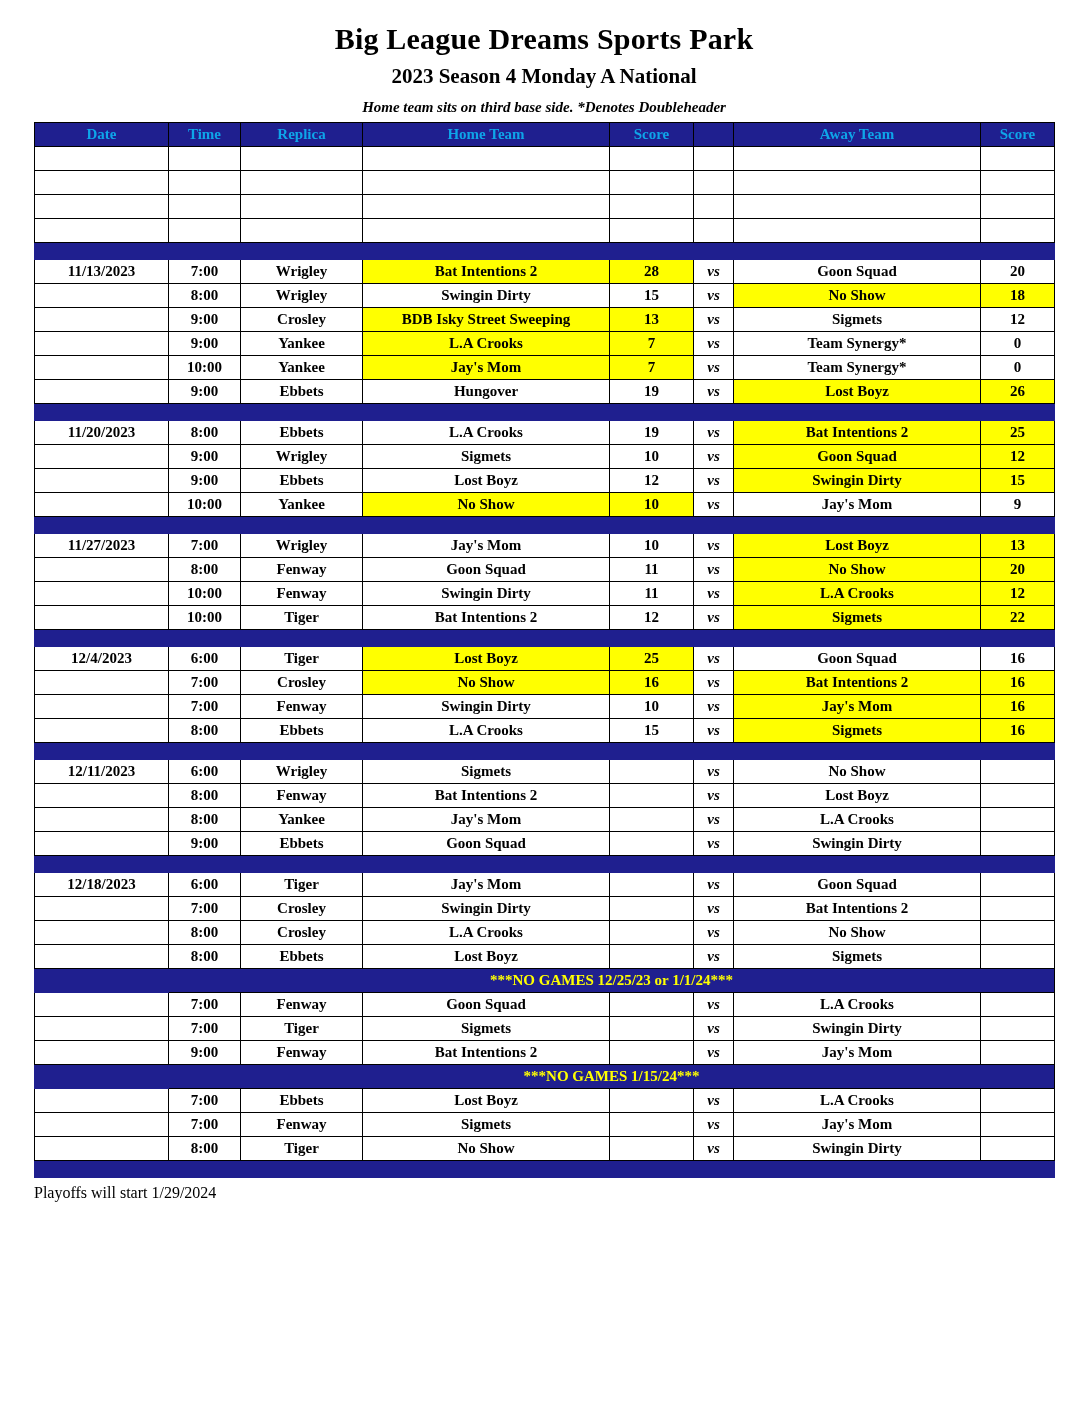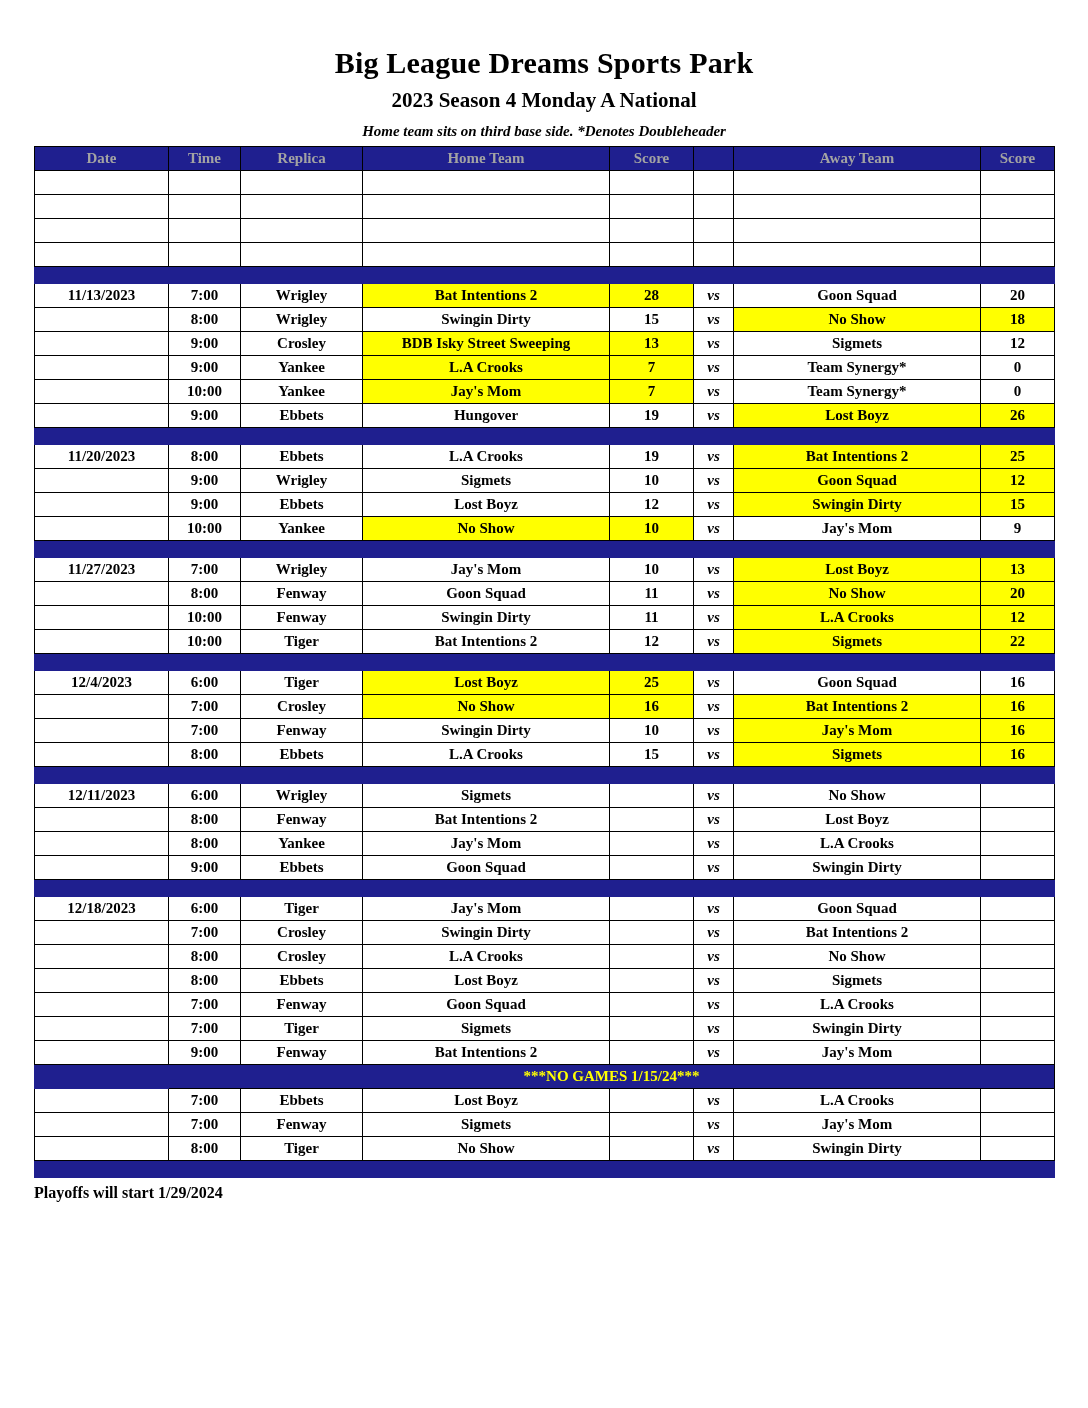--- a/index.html
+++ b/index.html
@@ -12,21 +12,21 @@
     height: 1408px;
     font-family: "Liberation Serif", serif;
     color: #000000;
     overflow: hidden;
   }
   .page {
     width: 1088px;
     height: 1408px;
     position: relative;
     box-sizing: border-box;
-    padding: 36px 34px 0 34px;
+    padding: 12px 34px 0 34px;
   }
   .title {
     text-align: center;
     font-size: 30px;
     font-weight: bold;
     letter-spacing: .2px;
     margin: 10px 0 0 0;
   }
   .subtitle {
     text-align: center;
@@ -53,21 +53,21 @@
     padding: 0 2px;
     font-size: 15px;
     font-weight: bold;
     text-align: center;
     vertical-align: middle;
     overflow: hidden;
     white-space: nowrap;
   }
   thead th {
     background: #1f1f8f;
-    color: #a3a3a3;
+    color: #0ea5e9;
     font-size: 16px;
     height: 25px;
   }
   col.c-date { width: 134px; }
   col.c-time { width: 72px; }
   col.c-replica { width: 122px; }
   col.c-home { width: 247px; }
   col.c-score1 { width: 84px; }
   col.c-vs { width: 40px; }
   col.c-away { width: 247px; }
@@ -86,21 +86,21 @@
     background: #1f1f8f;
     color: #ffff00;
     font-size: 16px;
     font-weight: bold;
     height: 25px;
   }
   .footer {
     width: 1020px;
     margin: 6px auto 0 auto;
     font-size: 16px;
-    font-weight: bold;
+    font-weight: normal;
     text-align: left;
   }
 </style>
 </head>
 <body>
 
 <div class="page">
 
   <div class="title">Big League Dreams Sports Park</div>
   <div class="subtitle">2023 Season 4 Monday A National</div>
@@ -442,20 +442,24 @@
           <td></td>
           <td>8:00</td>
           <td>Ebbets</td>
           <td>Lost Boyz</td>
           <td></td>
           <td class="vs">vs</td>
           <td>Sigmets</td>
           <td></td>
         </tr>
         <tr>
+          <td style="background: rgb(31, 31, 143); border-color: rgb(31, 31, 143);"></td>
+          <td class="banner" colspan="7">***NO GAMES 12/25/23 or 1/1/24***</td>
+        </tr>
+        <tr>
           <td></td>
           <td>7:00</td>
           <td>Fenway</td>
           <td>Goon Squad</td>
           <td></td>
           <td class="vs">vs</td>
           <td>L.A Crooks</td>
           <td></td>
         </tr>
         <tr>

